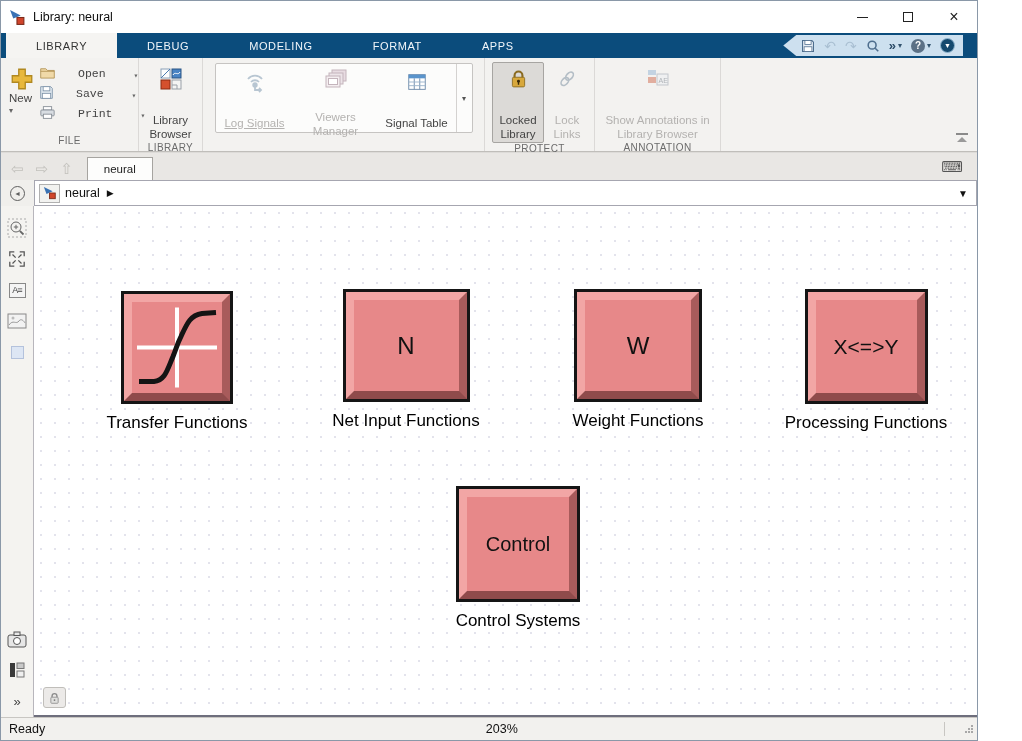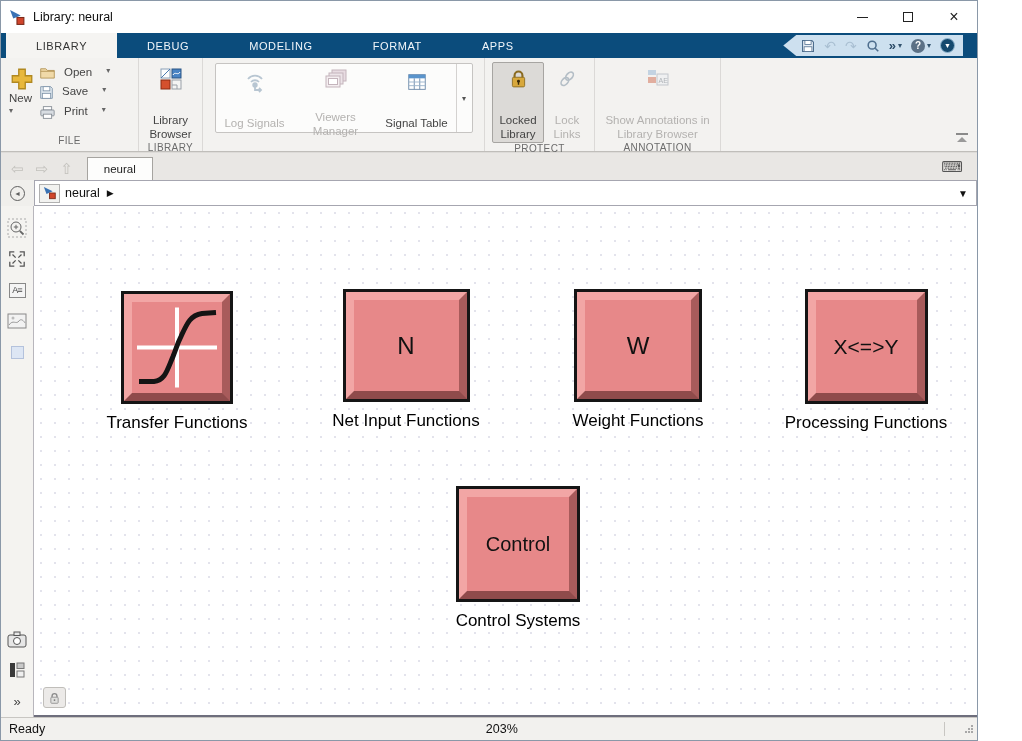--- a/index.html
+++ b/index.html
@@ -33,21 +33,21 @@
   .ribbon-body { height:94px; background:#f3f2f0; border-bottom:1px solid #c0beba; display:flex; flex:none; position:relative; }
   .rsec { position:relative; display:flex; flex-direction:column; padding:4px 6px 0 6px; border-right:1px solid #dbd9d7; }
   .rsec-items { flex:1; display:flex; align-items:flex-start; }
   .rsec-label { height:16px; font-size:10px; color:#6b6b6b; text-align:center; letter-spacing:.4px; }
   .big-btn { width:58px; display:flex; flex-direction:column; align-items:center; font-size:11.5px; color:#444; padding-top:3px; cursor:default; }
   .big-btn .bicon { height:28px; display:flex; align-items:center; justify-content:center; }
   .big-btn .btext { text-align:center; line-height:1.25; margin-top:20px; }
   .big-btn.disabled { color:#b4b2b0; }
   .big-btn.pressed { background:#dcdad7; border:1px solid #a7a5a2; border-radius:2px; padding-top:2px; }
   .small-stack { display:flex; flex-direction:column; justify-content:flex-start; gap:5px; padding-top:4px; }
-  .small-row { display:flex; align-items:flex-start; gap:8px; font-size:11.5px; color:#444; }
+  .small-row { display:flex; align-items:flex-end; gap:22px; font-size:11.5px; color:#444;font-family:Liberation Mono, monospace; }
   .small-row .drop { font-size:8px; color:#666; margin-left:6px; }
   .new-col { display:flex; flex-direction:column; padding:4px 4px 0 2px; font-size:11.5px; color:#444; }
   .new-col .drop { font-size:8px; color:#666; margin-top:2px; }
   .gallery { display:flex; align-items:stretch; background:#fcfcfb; border:1px solid #c6c4c2; border-radius:2px; margin-top:1px; height:70px; }
   .gallery .big-btn { padding-top:4px; }
   .gallery-drop { width:16px; border-left:1px solid #d4d2d0; display:flex; align-items:center; justify-content:center; font-size:8px; color:#555; }
   .ribbon-collapse { position:absolute; right:8px; bottom:4px; }
 
   
   .doc-tabbar { height:28px; background:#e9e7e4; display:flex; align-items:flex-end; flex:none; position:relative; border-top:1px solid #dddbd8; }
@@ -216,21 +216,21 @@
           </span>
           <span class="btext">Library Browser</span>
         </div>
       </div>
       <div class="rsec-label">LIBRARY</div>
     </div>
 
     <div class="rsec" style="width:282px;">
       <div class="rsec-items" style="justify-content:center;">
         <div class="gallery">
-          <div class="big-btn disabled" style="width:78px;">
+          <div class="big-btn disabled" style="width:78px;text-decoration:underline;">
             <span class="bicon">
               <svg width="26" height="24" viewBox="0 0 26 24" fill="none" stroke="#b8c6d2" stroke-width="1.8">
                 <path d="M6 9 A9 9 0 0 1 20 9"></path>
                   <path d="M9 12 A5.5 5.5 0 0 1 17 12"></path>
                 <circle cx="13" cy="15" r="1.8" fill="#b8c6d2"></circle>
                   <path d="M13 15 v5 h6"></path>
                   <path d="M17 18 l2 2 l-2 2"></path>
               </svg>
             </span>
             <span class="btext">Log Signals</span>

